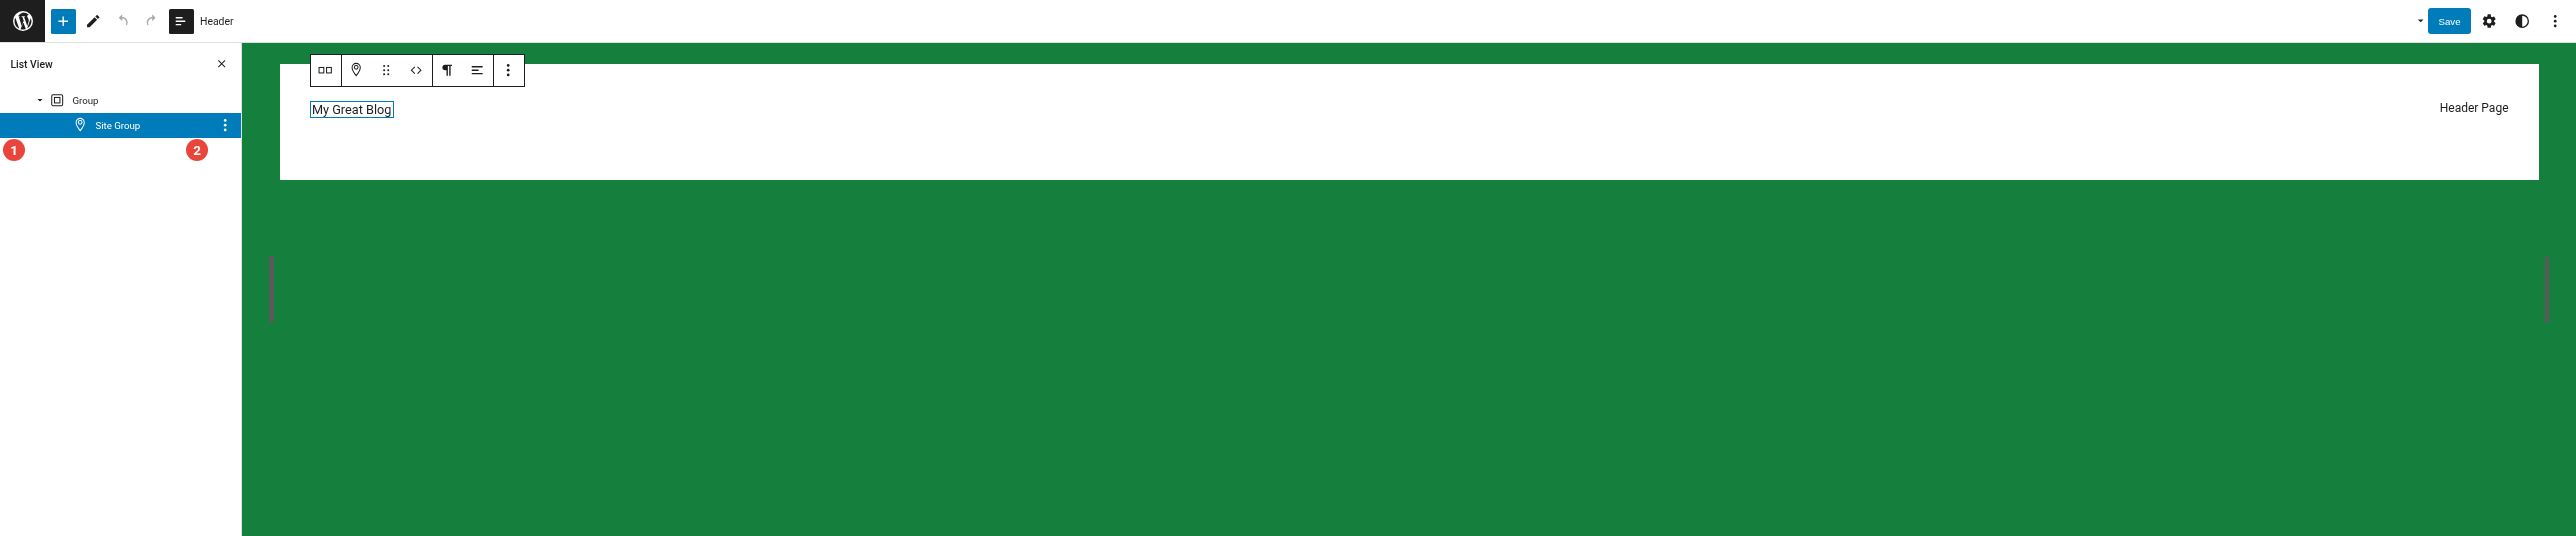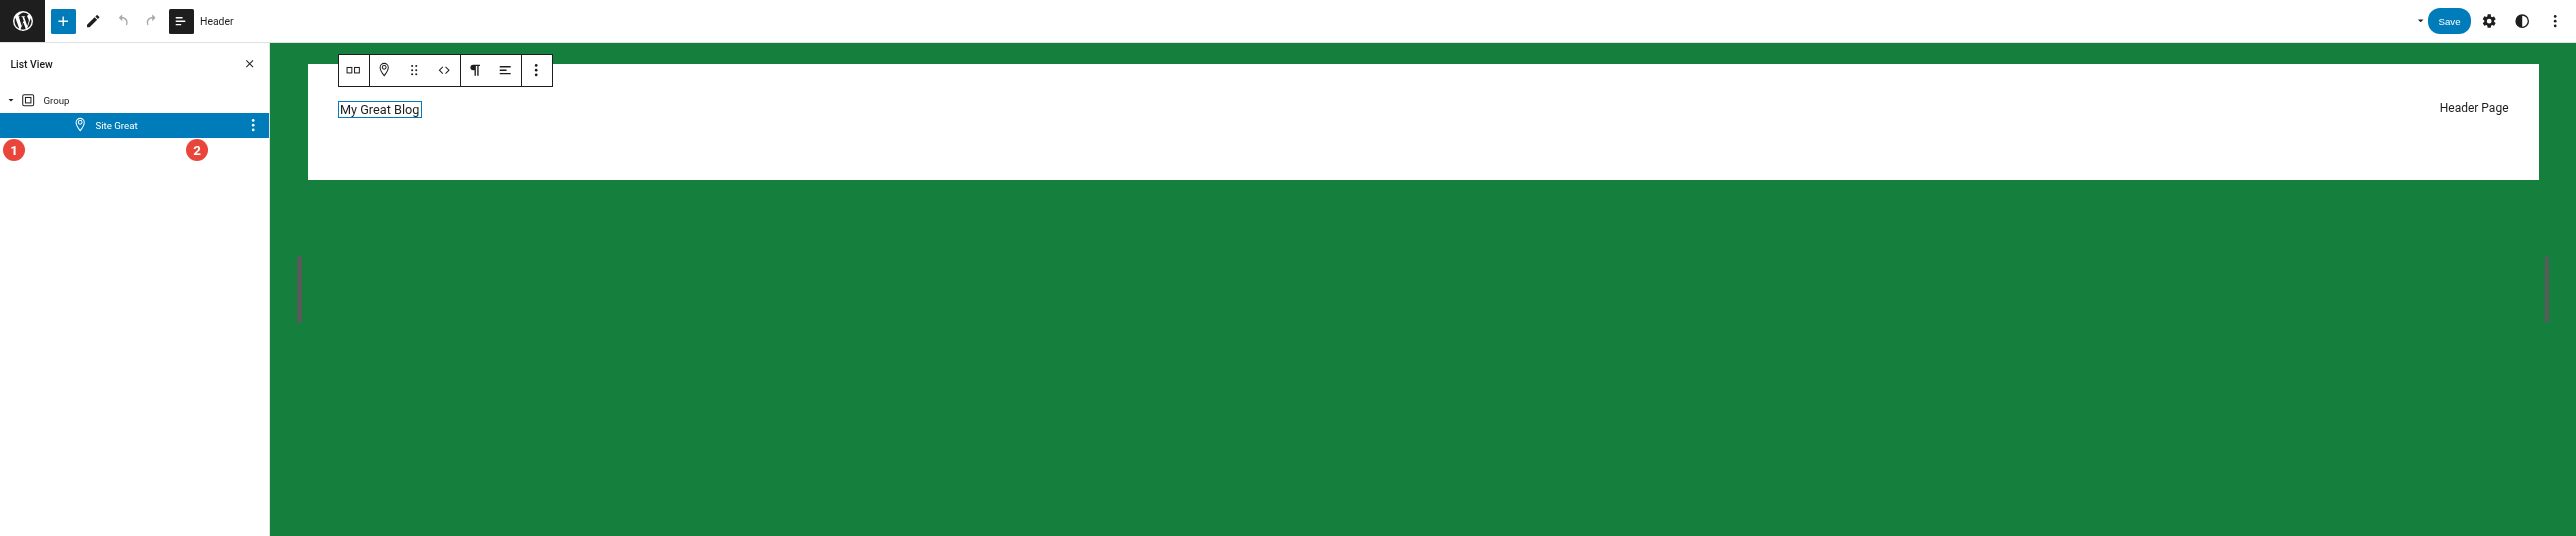--- a/index.html
+++ b/index.html
@@ -16,44 +16,44 @@
   .topbar .sq-btn.disabled svg { fill: #aaa; }
   .topbar .add-btn { background: #007cba; }
   .topbar .add-btn svg { fill: #fff; }
   .topbar .listview-btn { background: #1e1e1e; }
   .topbar .listview-btn svg { fill: #fff; }
 
   .topbar .center { flex: 1; display: flex; align-items: center; justify-content: space-between; gap: 23px; font-size: 10.4px; }
   .topbar .center .chev { width: 15px; height: 15px; display:flex; align-items:center; justify-content:center; }
 
   .topbar .right { display: flex; align-items: center; padding-right: 6px; gap: 3px; }
-  .save-btn { background: #007cba; color: #fff; border: none; padding: 7.5px 10.4px; border-radius: 12px; font-size: 9.7px; cursor: pointer; }
+  .save-btn { background: #007cba; color: #fff; border: none; padding: 7.5px 10.4px; border-radius: 3px; font-size: 9.7px; cursor: pointer; }
   .rbtn { width: 30px; height: 30px; display: flex; align-items: center; justify-content: center; background: none; border: none; cursor: pointer; }
   .rbtn svg { width: 16.4px; height: 16.4px; fill: #1e1e1e; }
 
   
   .main { flex: 1; display: flex; min-height: 0; }
 
   
-  .sidebar { width: 270px; border-right: 0.7px solid #e0e0e0; display: flex; flex-direction: column; background: #fff; }
+  .sidebar { width: 242px; border-right: 0.7px solid #e0e0e0; display: flex; flex-direction: column; background: #fff; }
   .sidebar-head { display: flex; align-items: center; justify-content: space-between; padding: 12px 10.4px; font-size: 10.4px; font-weight: 500; }
   .close-btn { width: 18px; height: 18px; display:flex;align-items:center;justify-content:center; background:none;border:none;cursor:pointer; }
 
   .tree { padding: 3px 0; position: relative; }
   .tree-item { display: flex; align-items: center; height: 25px; padding-right: 4.5px; position: relative; }
   .tree-item .toggle { display:flex;align-items:center;justify-content:center; width: 16.4px; height: 16.4px; }
   .tree-item .icon { display:flex;align-items:center;justify-content:center; width: 18px; height: 18px; margin-right: 6px; }
   .tree-item .icon svg { width: 16.4px; height: 16.4px; fill: #1e1e1e; }
   .tree-item.selected { background: #007cba; color: #fff; }
   .tree-item.selected .icon svg, .tree-item.selected .toggle svg, .tree-item.selected .more svg { fill: #fff; }
   .tree-item .label { flex: 1; font-size: 9.7px; }
   .tree-item .more { width: 22.4px; height: 22.4px; display:flex;align-items:center;justify-content:center; background:none;border:none;cursor:pointer; }
   .tree-item .more svg { width: 16.4px; height: 16.4px; fill: #1e1e1e; }
 
-  .ind-0 { padding-left: 3px; }
+  .ind-0 { padding-left: 24px; margin-left: 8px; }
   .ind-1 { padding-left: 28px; }
   .ind-2 { padding-left: 55px; }
 
   
   .anno { position: absolute; width: 22.4px; height: 22.4px; border-radius: 50%; background: #e9453b; color: #fff; font-weight: 700; display:flex;align-items:center;justify-content:center; font-size: 13.4px; z-index: 5; }
 
   
   .canvas { flex: 1; background: #15803d; position: relative; padding: 21px 27px; display: flex; align-items: flex-start; }
   .page { background: #fff; flex: 1; min-height: 116px; position: relative; padding: 37px 30px 30px 30px; display: flex; justify-content: space-between; align-items: flex-start; }
   .site-title { font-size: 12.7px; border: 1.5px solid #007cba; padding: 0 1.5px; display:inline-block; }
@@ -167,21 +167,21 @@
           </span>
           <span class="label">Group</span>
         </div>
         <div class="tree-item ind-2 selected">
           <span class="toggle"></span>
           <span class="icon" style="color: rgb(255, 255, 255);">
             <svg viewBox="0 0 24 24">
               <path d="M12 2a6 6 0 00-6 6c0 4.5 6 12 6 12s6-7.5 6-12a6 6 0 00-6-6zm0 8.5A2.5 2.5 0 1112 5a2.5 2.5 0 010 5.5z" fill="none" stroke="currentColor" stroke-width="1.5"></path>
             </svg>
           </span>
-          <span class="label">Site Great</span>
+          <span class="label">Site Group</span>
           <button class="more">
             <svg viewBox="0 0 24 24">
               <circle cx="12" cy="5" r="2"></circle>
               <circle cx="12" cy="12" r="2"></circle>
               <circle cx="12" cy="19" r="2"></circle>
             </svg>
           </button>
         </div>
       </div>
   </div>

